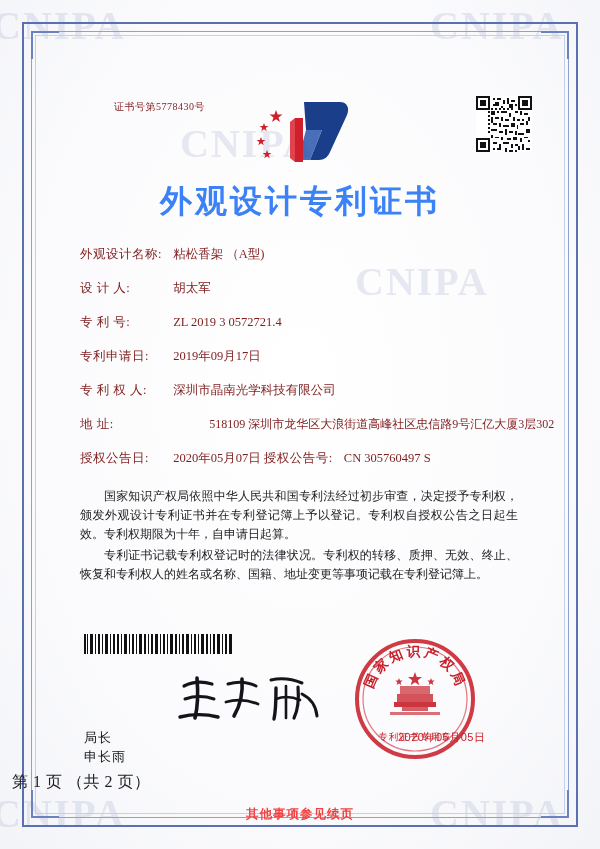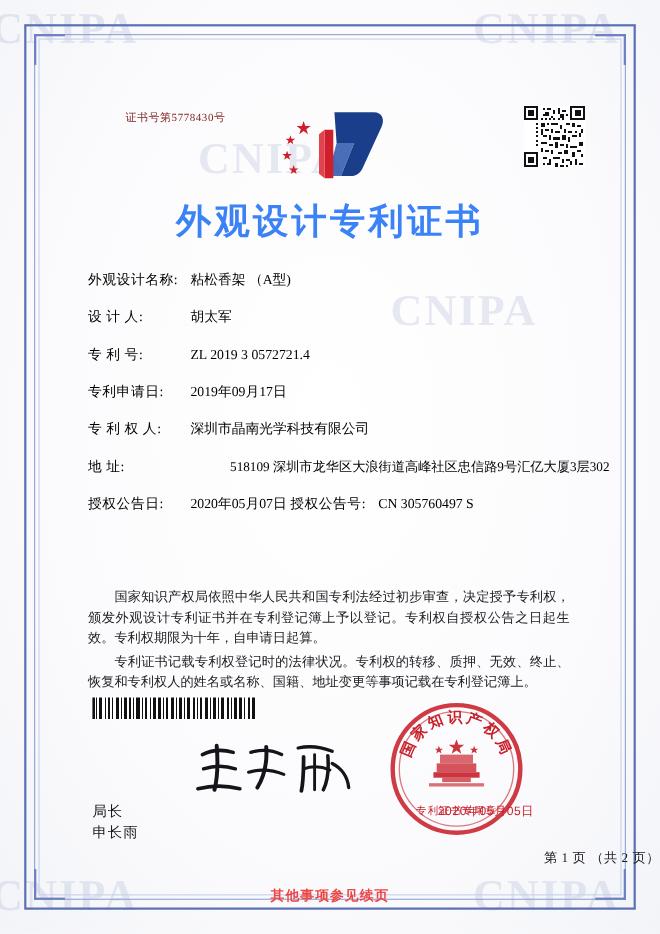--- a/index.html
+++ b/index.html
@@ -125,21 +125,21 @@
   .fields {
     position: absolute;
     left: 80px;
     top: 246px;
     width: 440px;
   }
   .field-row {
     position: relative;
     height: 34px;
     font-size: 12.5px;
-    color: #000000;
+    color: #7f1d1d;
     white-space: nowrap;
   }
   .field-label {
     display: inline-block;
     width: 90px;
     letter-spacing: 0.5px;
   }
   .field-value {
     display: inline-block;
   }
@@ -157,21 +157,20 @@
   
   .body-text {
     position: absolute;
     left: 80px;
     top: 487px;
     width: 438px;
     font-size: 12px;
     line-height: 19px;
     color: #1b1b20;
     text-align: justify;
-    margin-top: 46px;
   }
   .body-text p {
     margin: 0 0 2px 0;
     text-indent: 24px;
   }
 
   
   .barcode {
     position: absolute;
     left: 84px;
@@ -214,22 +213,22 @@
     color: #c8202a;
     letter-spacing: 0.5px;
     font-family: "Liberation Sans", sans-serif;
     margin-left: 20px;
   }
 
   .page-no {
     position: absolute;
     left: 0; right: 0;
     top: 772px;
-    text-align: right;
-    font-size: 12px;
+    text-align: left;
+    font-size: 16px;
     color: #1b1b20;
     letter-spacing: 0.5px;
     padding-left: 12px;
   }
 
   .footer-note {
     position: absolute;
     left: 0; right: 0;
     top: 806px;
     text-align: center;

